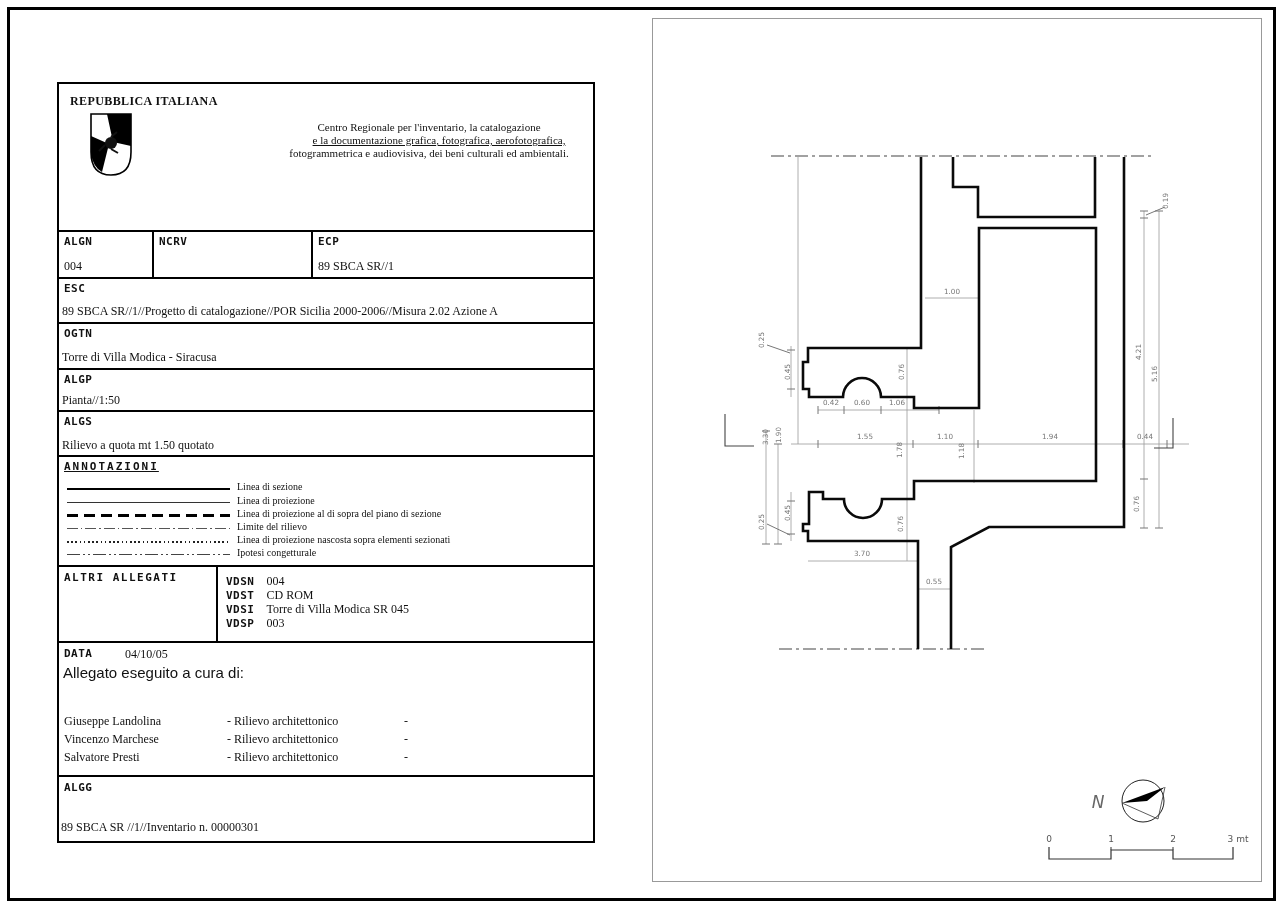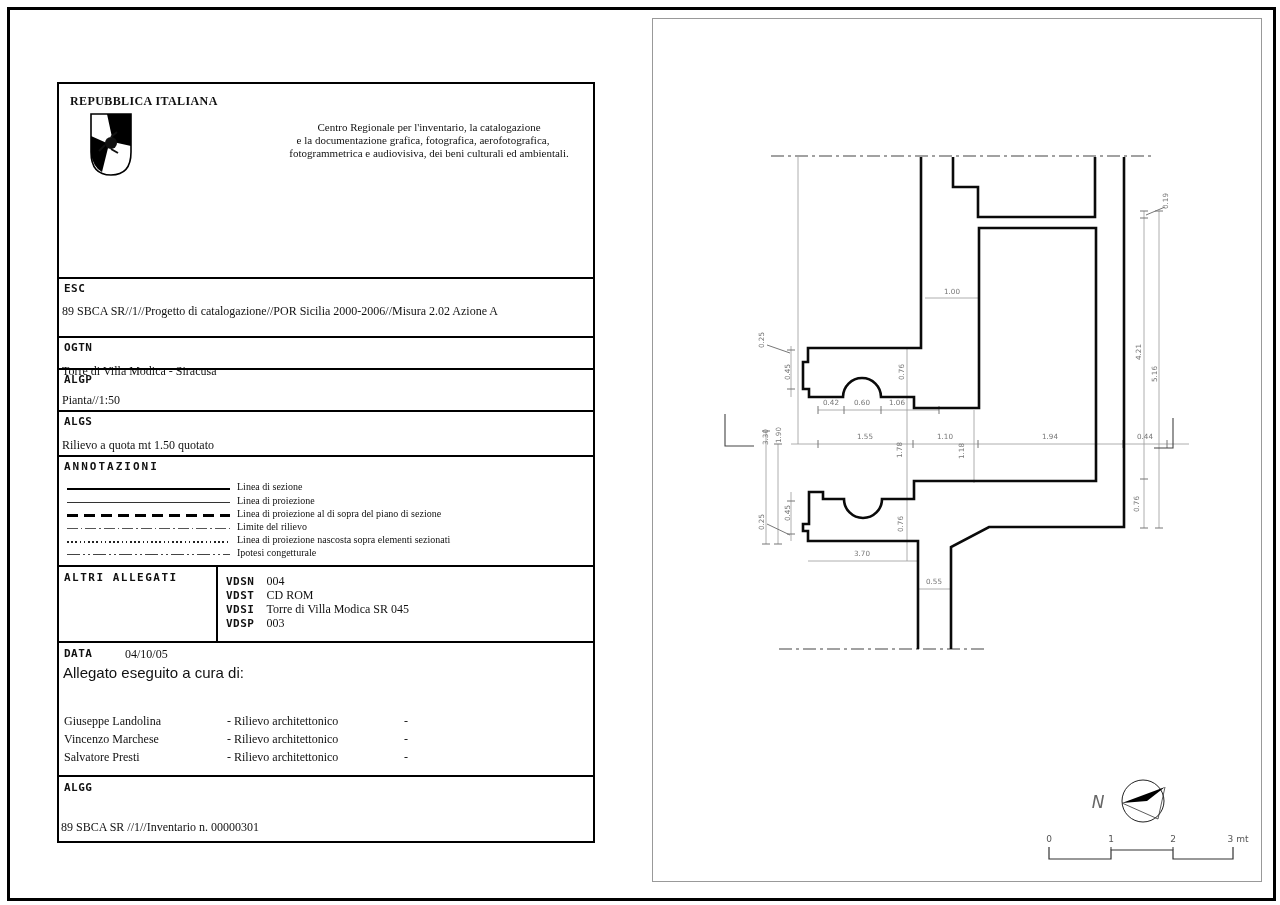--- a/index.html
+++ b/index.html
@@ -43,48 +43,58 @@
     <div class="row" style="top:0;height:106px;border-top:none;">
       <div class="abs hdr-country" style="left:11px;top:10px;">REPUBBLICA ITALIANA</div>
       <svg class="abs" style="left:30px;top:28px;" width="44" height="66" viewBox="0 0 44 66">
         <path d="M2,2 H42 V40 Q42,63 22,63 Q2,63 2,40 Z" fill="#fff" stroke="#000" stroke-width="1.6"></path>
         <path d="M18,2 H42 V34 L24,30 Z" fill="#000"></path>
         <path d="M2,24 L20,32 L13,60 Q4,55 2,42 Z" fill="#000"></path>
         <circle cx="22" cy="31" r="6" fill="#111"></circle>
         <path d="M22,25 l6,-5 M22,37 l7,4 M16,33 l-6,6" stroke="#111" stroke-width="2" fill="none"></path>
       </svg>
       <div class="abs hdr-sub" style="left:210px;top:37px;width:320px;">Centro Regionale per l'inventario, la catalogazione</div>
-      <div class="abs hdr-sub" style="left:204px;top:50px;width:320px;">e la documentazione grafica, fotografica, aerofotografica,</div>
+      <div class="abs hdr-sub" style="left:220px;top:50px;width:320px;text-decoration:underline;">e la documentazione grafica, fotografica, aerofotografica,</div>
       <div class="abs hdr-sub" style="left:210px;top:63px;width:320px;">fotogrammetrica e audiovisiva, dei beni culturali ed ambientali.</div>
     </div>
 
 
+    <div class="row" style="top:146px;height:47px;">
+      <div class="cellv" style="left:93px;"></div>
+      <div class="cellv" style="left:252px;"></div>
+      <div class="abs flabel" style="left:5px;top:3px;">ALGN</div>
+      <div class="abs fval" style="left:5px;top:27px;">004</div>
+      <div class="abs flabel" style="left:100px;top:3px;">NCRV</div>
+      <div class="abs fval" style="left:100px;top:27px;"></div>
+      <div class="abs flabel" style="left:259px;top:3px;">ECP</div>
+      <div class="abs fval" style="left:259px;top:27px;">89 SBCA SR//1</div>
+    </div>
 
     <div class="row" style="top:193px;height:45px;">
       <div class="abs flabel" style="left:5px;top:3px;">ESC</div>
       <div class="abs fval" style="left:3px;top:25px;white-space:nowrap;">89 SBCA SR//1//Progetto di catalogazione//POR Sicilia 2000-2006//Misura 2.02 Azione A</div>
     </div>
 
-    <div class="row" style="top:252px;height:46px;">
+    <div class="row" style="top:238px;height:46px;">
       <div class="abs flabel" style="left:5px;top:3px;">OGTN</div>
       <div class="abs fval" style="left:3px;top:26px;">Torre di Villa Modica - Siracusa</div>
     </div>
 
     <div class="row" style="top:284px;height:42px;padding-left:33px;">
       <div class="abs flabel" style="left:5px;top:3px;">ALGP</div>
       <div class="abs fval" style="left:3px;top:23px;">Pianta//1:50</div>
     </div>
 
     <div class="row" style="top:326px;height:45px;">
       <div class="abs flabel" style="left:5px;top:3px;">ALGS</div>
       <div class="abs fval" style="left:3px;top:26px;">Rilievo a quota mt 1.50 quotato</div>
     </div>
 
     <div class="row" style="top:371px;height:110px;">
-      <div class="abs flabel" style="left:5px;top:3px;letter-spacing:2px;">ANNOTAZIONI</div>
+      <div class="abs flabel" style="left:5px;top:3px;letter-spacing:2px;text-decoration:underline;">ANNOTAZIONI</div>
       <div class="legend-line ls1" style="top:31px;"></div>
       <div class="legend-label" style="top:24px;">Linea di sezione</div>
       <div class="legend-line ls2" style="top:45px;"></div>
       <div class="legend-label" style="top:38px;">Linea di proiezione</div>
       <div class="legend-line ls3" style="top:57px;"></div>
       <div class="legend-label" style="top:51px;">Linea di proiezione al di sopra del piano di sezione</div>
       <div class="legend-line ls4" style="top:71px;"></div>
       <div class="legend-label" style="top:64px;">Limite del rilievo</div>
       <div class="legend-line ls5" style="top:84px;"></div>
       <div class="legend-label" style="top:77px;">Linea di proiezione nascosta sopra elementi sezionati</div>

